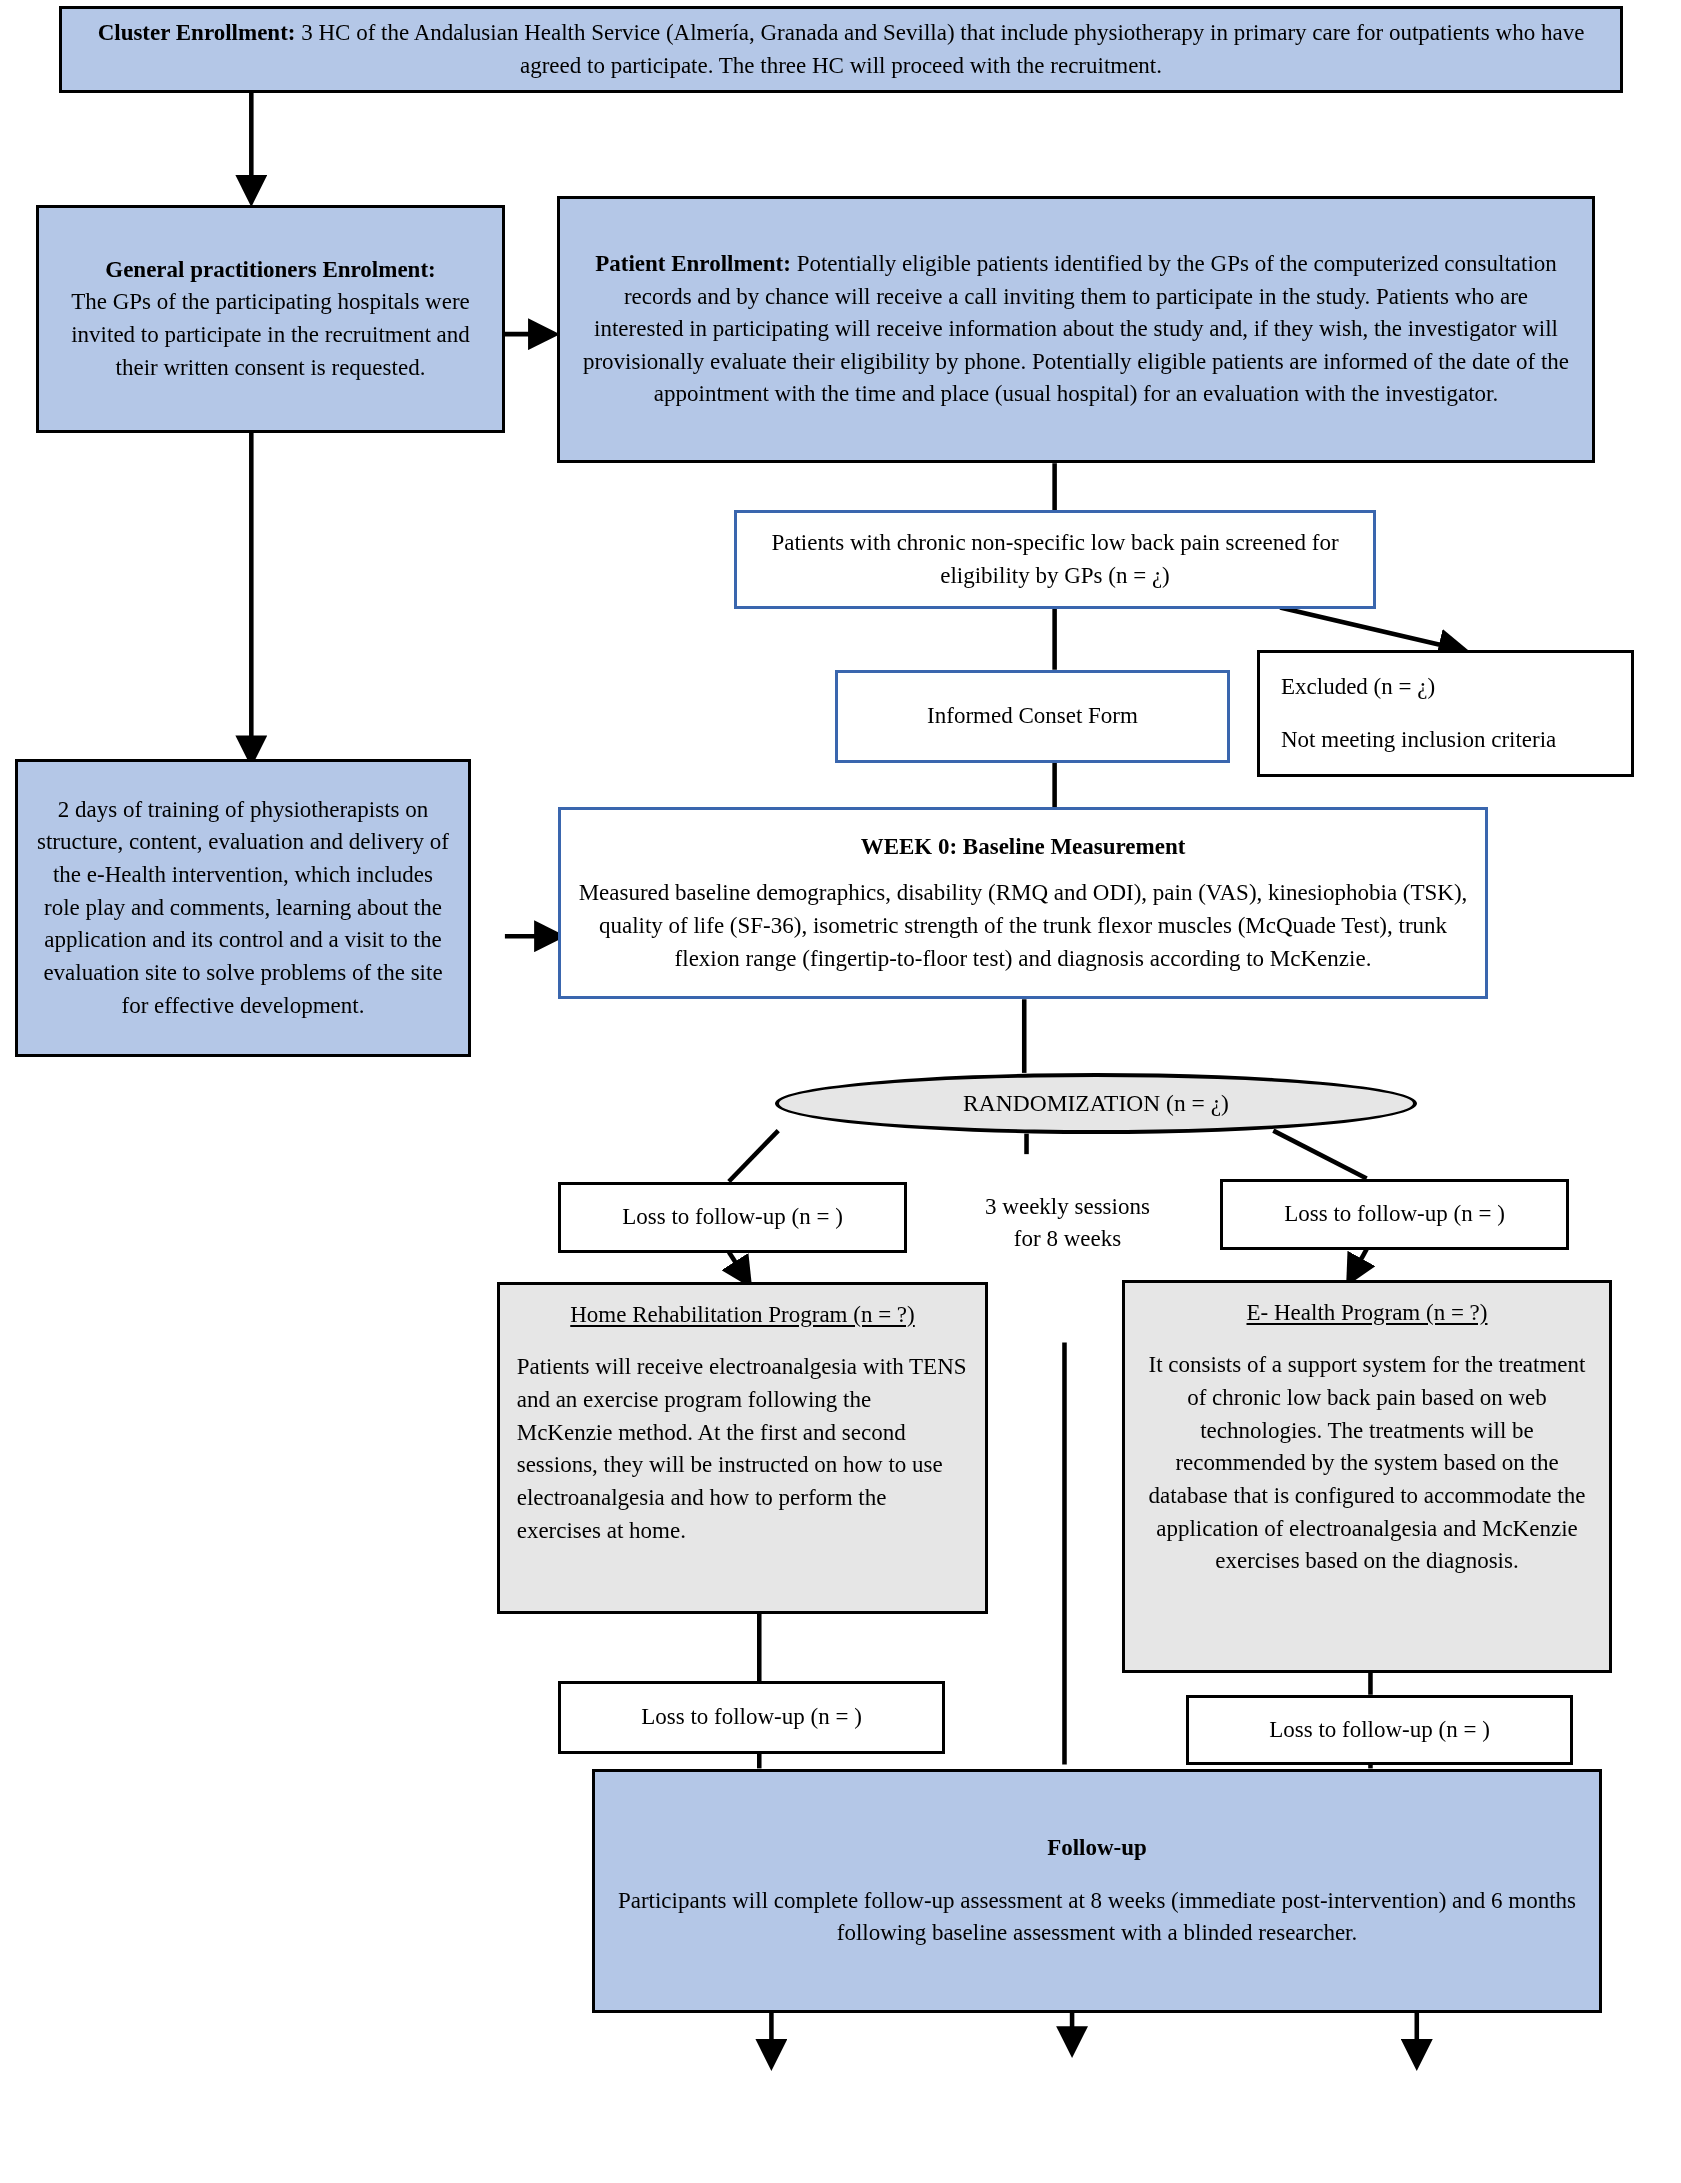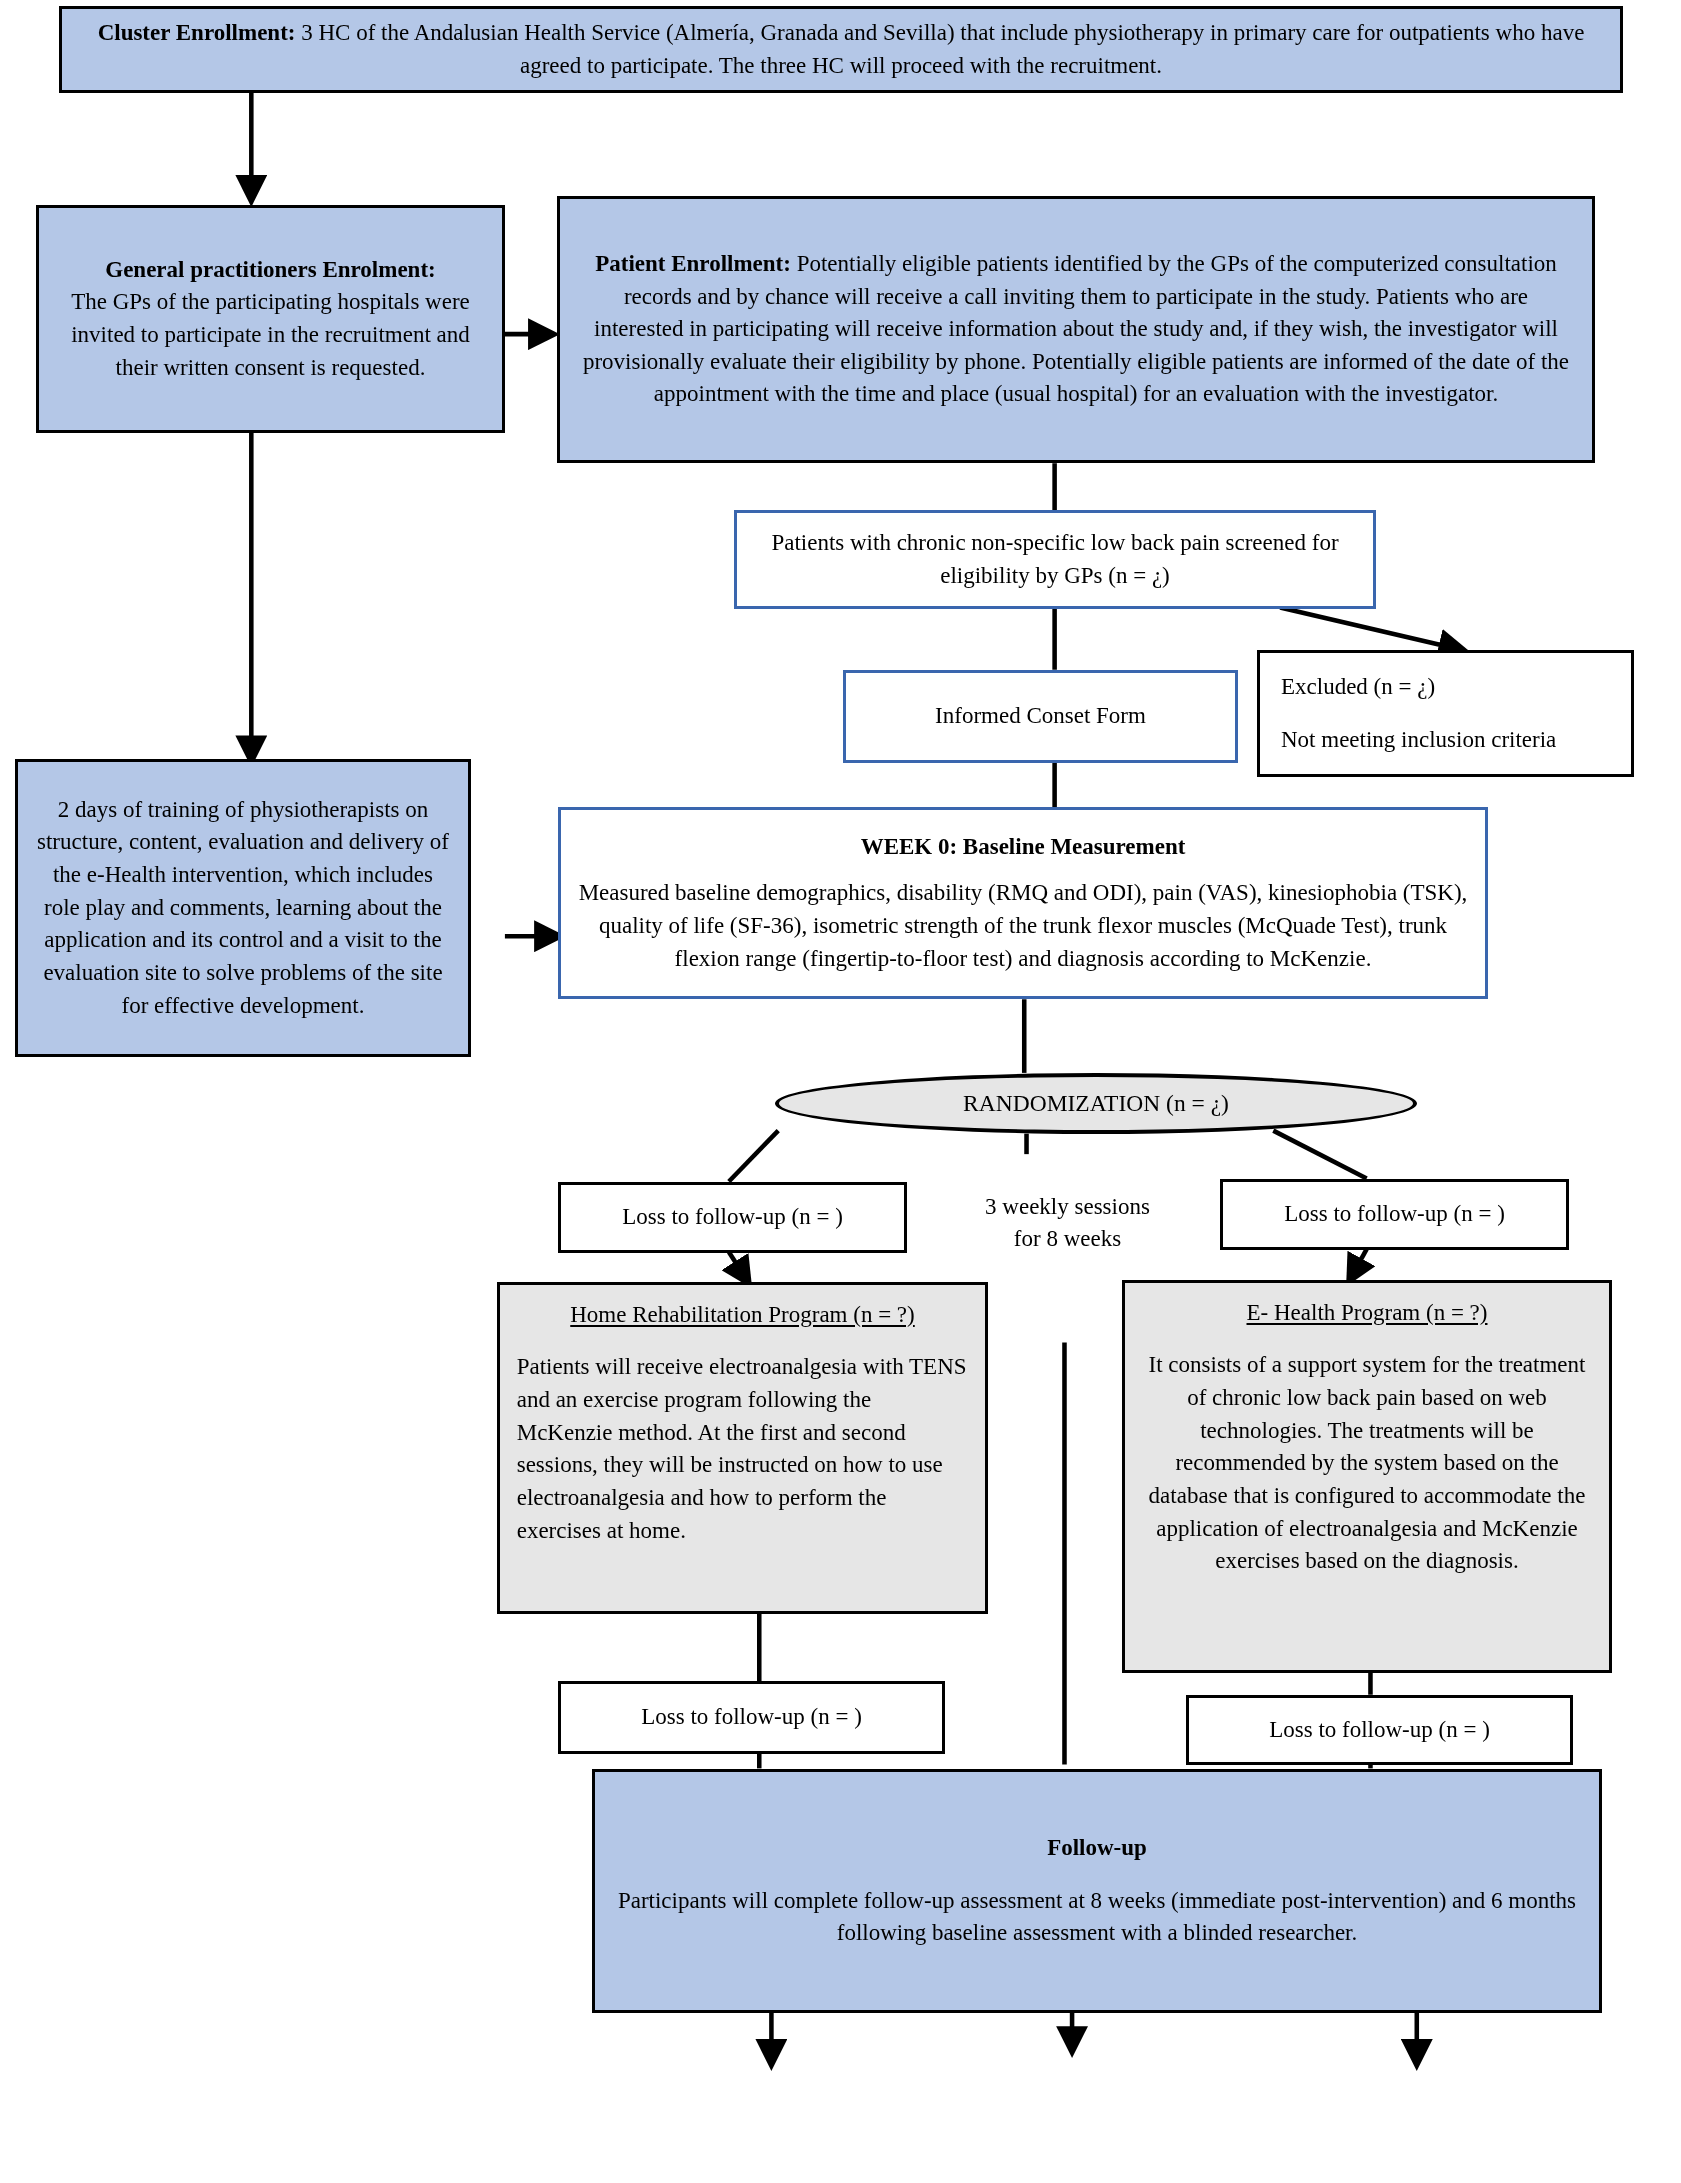--- a/index.html
+++ b/index.html
@@ -153,21 +153,21 @@
   <div class="box blue-fill pad-md" style="left:557px; top:196px; width:1038px; height:267px; font-size:23px;">
     <div>
       <span class="t-title">Patient Enrollment:</span><span> Potentially eligible patients identified by the GPs of the computerized consultation records and by chance will receive a call inviting them to participate in the study. Patients who are interested in participating will receive information about the study and, if they wish, the investigator will provisionally evaluate their eligibility by phone. Potentially eligible patients are informed of the date of the appointment with the time and place (usual hospital) for an evaluation with the investigator.</span>
     </div>
   </div>
 
   <div class="box white-blue-border pad-sm" style="left:734px; top:510px; width:642px; height:99px; font-size:23px;">
     <div>Patients with chronic non-specific low back pain screened for eligibility by GPs  (n = ¿)</div>
   </div>
 
-  <div class="box white-blue-border pad-sm" style="left:835px; top:670px; width:395px; height:93px; font-size:23px;margin-left:8px;">
+  <div class="box white-blue-border pad-sm" style="left:835px; top:670px; width:395px; height:93px; font-size:23px;">
     <div>Informed Conset Form</div>
   </div>
 
   <div class="box white-black-border" style="left:1257px; top:650px; width:377px; height:127px; font-size:23px; align-items:flex-start; padding-left:21px; text-align:left;">
     <div style="align-self:flex-start;">Excluded (n = ¿)</div>
     <div class="spacer-12"></div>
     <div style="align-self:flex-start;">Not meeting inclusion criteria</div>
   </div>
 
   <div class="box blue-fill pad-md" style="left:15px; top:759px; width:456px; height:298px; font-size:23px;">

